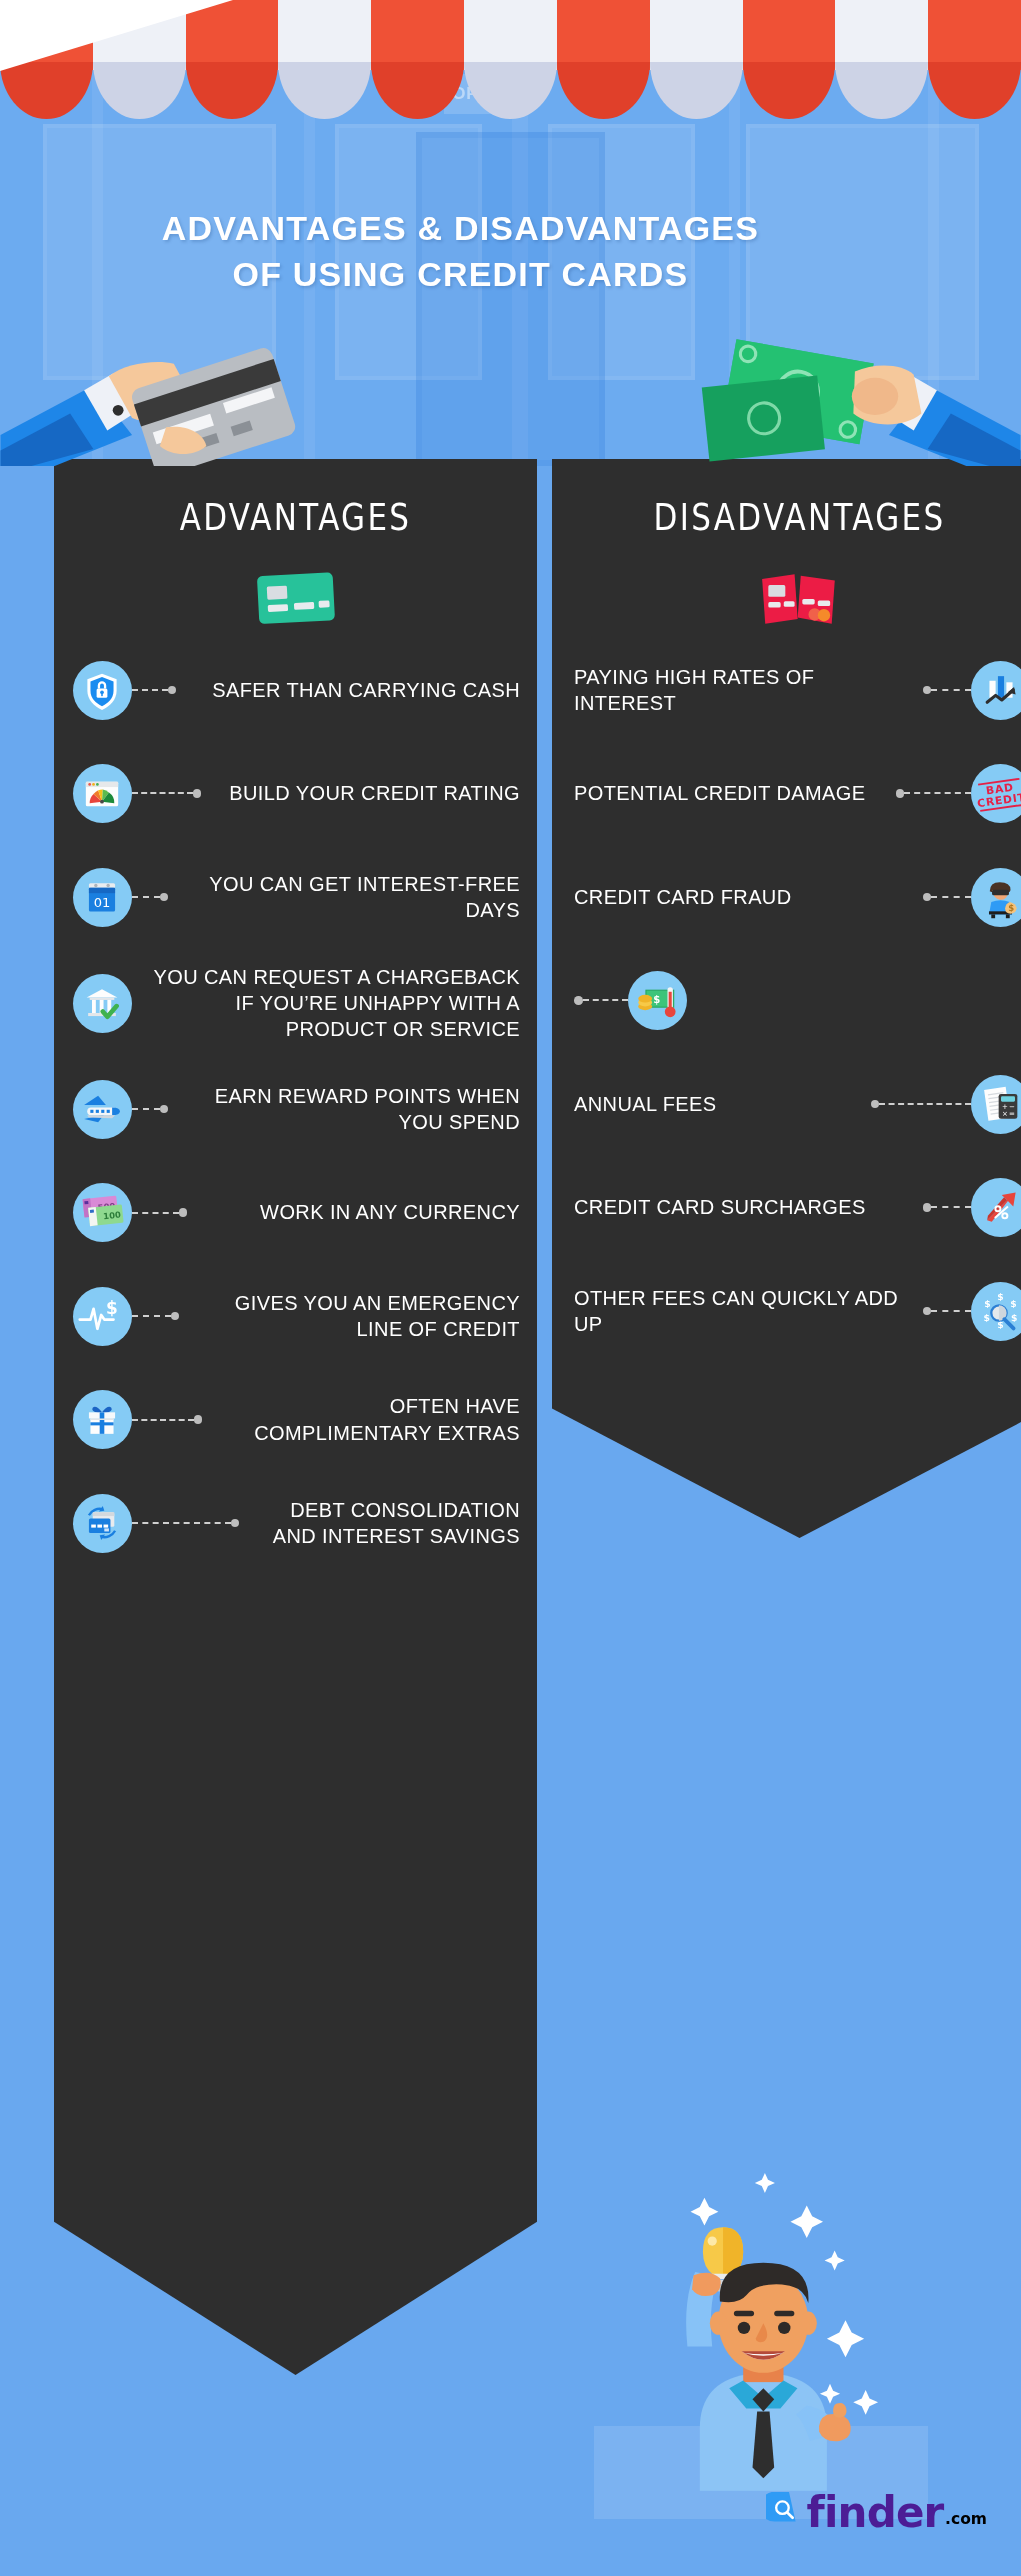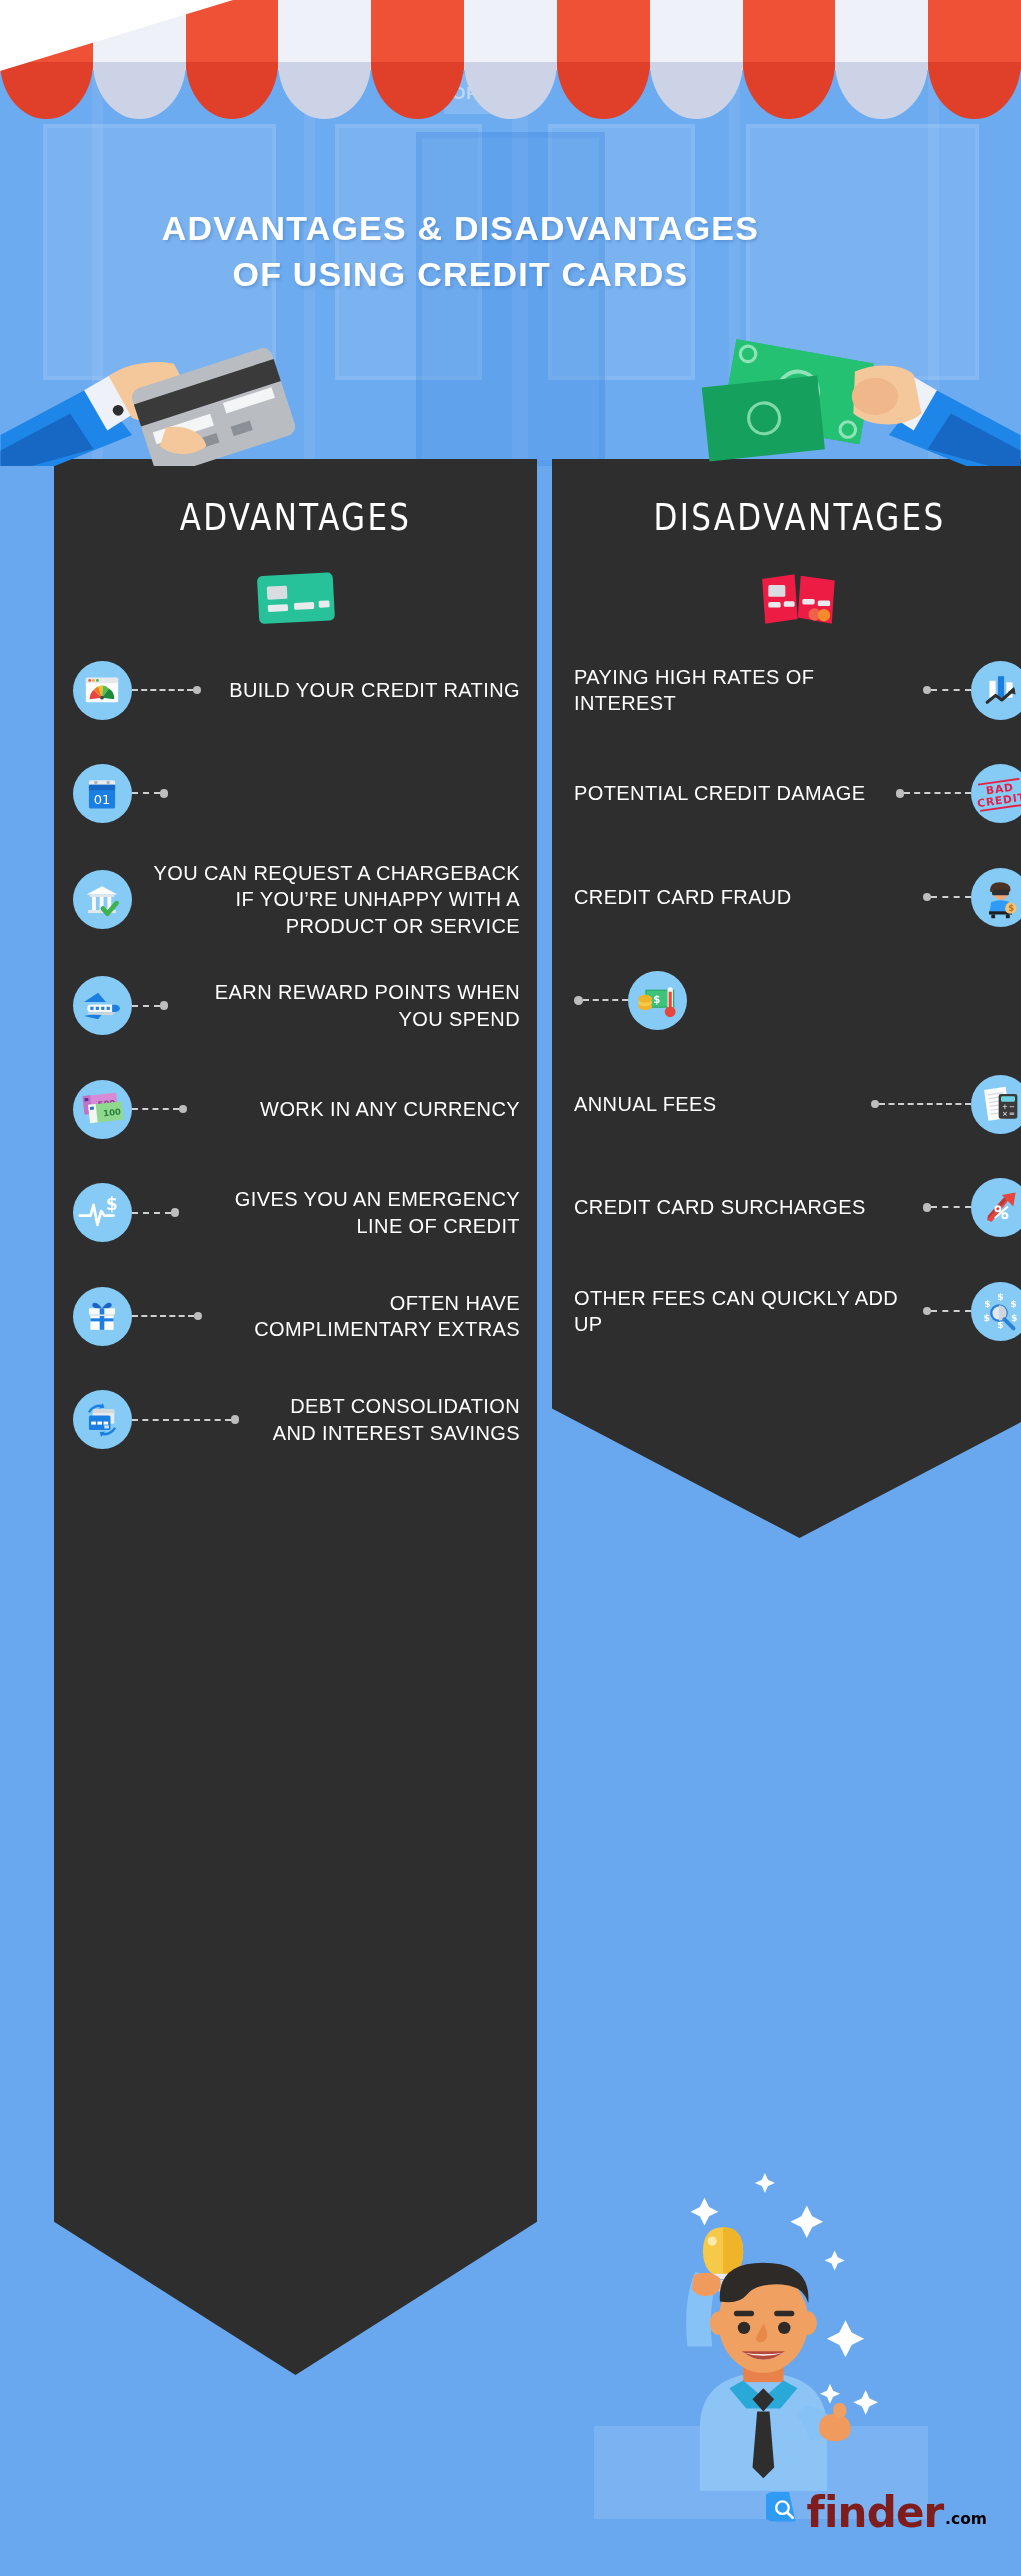--- a/index.html
+++ b/index.html
@@ -244,21 +244,21 @@
   .character { position: absolute; left: 613px; bottom: 85px; width: 279px; height: 334px; }
 
   .logo {
     position: absolute;
     right: 34px; bottom: 45px;
     display: flex;
     align-items: flex-end;
   }
   .logo-mark { width: 36px; height: 36px; margin-right: 4.7px; margin-bottom: 3.1px; }
   .logo-text {
-    color: #7f1d1d;
+    color: #4c1d95;
     font-size: 42px;
     font-weight: bold;
     letter-spacing: -0.8px;
     line-height: 0.85;
     font-family: "DejaVu Sans", sans-serif;
   }
   .logo-tld {
     color: #000000;
     font-size: 15.5px;
     font-weight: bold;
@@ -393,20 +393,37 @@
       <svg class="col-emblem" viewBox="0 0 110 80">
         <rect x="6" y="8" width="98" height="62" rx="7" fill="#27c29a" transform="rotate(-3 55 40)"></rect>
         <rect x="18" y="22" width="26" height="17" rx="2" fill="#d9dde2" transform="rotate(-3 55 40)"></rect>
         <rect x="18" y="46" width="26" height="9" rx="2" fill="#e8ebee" transform="rotate(-3 55 40)"></rect>
         <rect x="52" y="45" width="26" height="9" rx="2" fill="#e8ebee" transform="rotate(-3 55 40)"></rect>
         <rect x="84" y="44" width="14" height="9" rx="2" fill="#e8ebee" transform="rotate(-3 55 40)"></rect>
       </svg>
 
       <div class="rows">
 
+        <div class="row row-adv">
+          <div class="icon-circle">
+            <svg width="40" height="40" viewBox="0 0 52 52">
+              <path d="M26 5 L45 12 v15 c0 12-9 20-19 25 C16 47 7 39 7 27 V12 Z" fill="#ffffff"></path>
+              <path d="M26 9 L41 15 v12 c0 10-7 16-15 20 C18 43 11 37 11 27 V15 Z" fill="#1a8cf0"></path>
+              <rect x="19" y="24" width="14" height="12" rx="2" fill="#ffffff"></rect>
+              <path d="M22 24 v-4 a4 4 0 0 1 8 0 v4" fill="none" stroke="#ffffff" stroke-width="3"></path>
+              <circle cx="26" cy="29" r="2.4" fill="#1a8cf0"></circle>
+              <rect x="25" y="30" width="2" height="4" fill="#1a8cf0"></rect>
+            </svg>
+          </div>
+          <div class="connector">
+            <div class="conn-dash" style="width:36px;"></div>
+              <div class="conn-dot"></div>
+          </div>
+          <div class="row-label">SAFER THAN CARRYING CASH</div>
+        </div>
 
         <div class="row row-adv">
           <div class="icon-circle">
             <svg width="40" height="40" viewBox="0 0 52 52">
               <rect x="5" y="10" width="42" height="32" rx="2" fill="#fdfdfd"></rect>
               <rect x="5" y="10" width="42" height="7" fill="#e6e8ea"></rect>
               <circle cx="10" cy="13.5" r="1.8" fill="#e8574a"></circle>
               <circle cx="15" cy="13.5" r="1.8" fill="#f2b01e"></circle>
               <circle cx="20" cy="13.5" r="1.8" fill="#48b05a"></circle>
               <path d="M10 38 A16 16 0 0 1 15 26 L26 36 Z" fill="#e8453c"></path>
@@ -432,20 +449,21 @@
               <rect x="9" y="14" width="34" height="7" fill="#1668c4"></rect>
               <circle cx="18" cy="11" r="2.2" fill="#aeb4ba"></circle>
               <circle cx="34" cy="11" r="2.2" fill="#aeb4ba"></circle>
               <text x="26" y="39" font-family="DejaVu Sans, sans-serif" font-size="17" fill="#ffffff" text-anchor="middle">01</text>
             </svg>
           </div>
           <div class="connector">
             <div class="conn-dash" style="width:28px;"></div>
               <div class="conn-dot"></div>
           </div>
+          <div class="row-label">YOU CAN GET INTEREST-FREE DAYS</div>
         </div>
 
         <div class="row row-adv">
           <div class="icon-circle">
             <svg width="40" height="40" viewBox="0 0 52 52">
               <path d="M26 8 L46 19 H6 Z" fill="#fdfdfd"></path>
               <rect x="10" y="19" width="32" height="3" fill="#e4e7ea"></rect>
               <rect x="13" y="22" width="5" height="17" fill="#fdfdfd"></rect>
               <rect x="23" y="22" width="5" height="17" fill="#fdfdfd"></rect>
               <rect x="33" y="22" width="5" height="17" fill="#fdfdfd"></rect>

